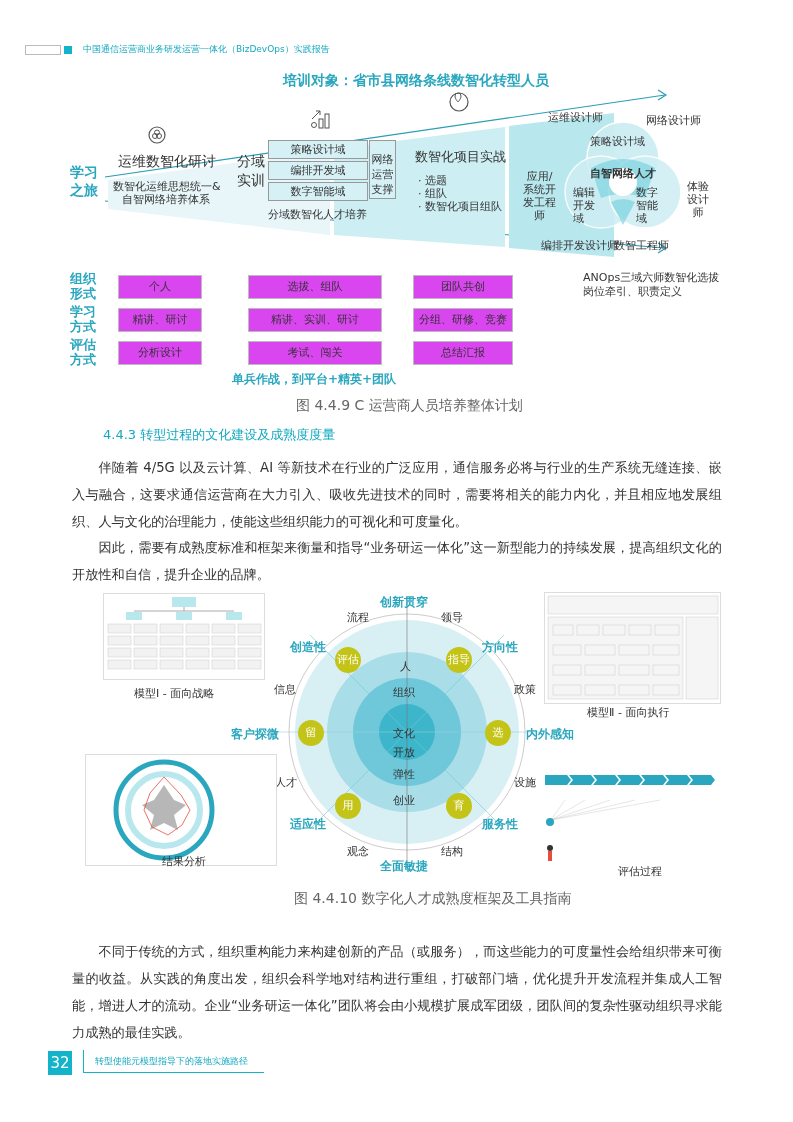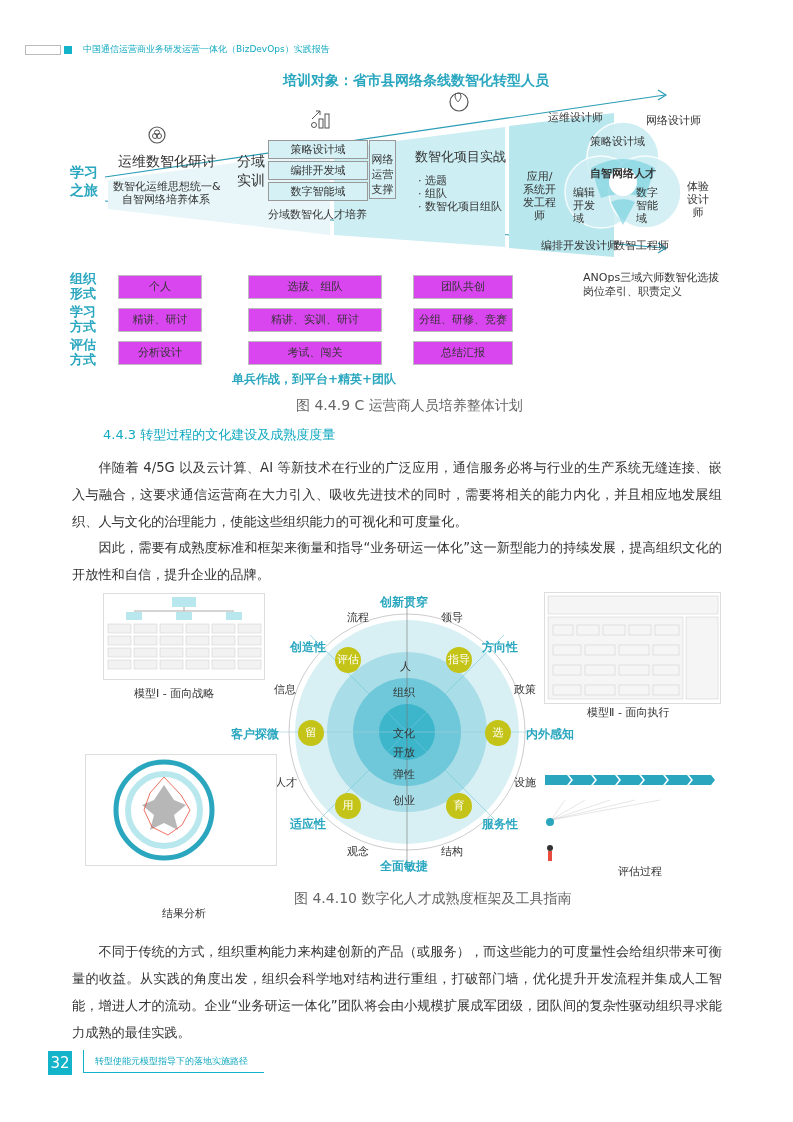--- a/index.html
+++ b/index.html
@@ -260,21 +260,21 @@
 <div class="abs caption" style="left:587px;top:705px;font-size:11px;color:#333;">模型Ⅱ - 面向执行</div>
 
 <div class="abs thumb" style="left:85px;top:754px;width:190px;height:110px;">
   <svg width="190" height="110">
       <circle cx="78" cy="55" r="48" fill="none" stroke="#2aa7bf" stroke-width="5"></circle>
       <circle cx="78" cy="55" r="36" fill="none" stroke="#b9e7ee" stroke-width="6"></circle>
   <polygon points="78,30 88,45 100,50 88,60 92,75 78,68 64,75 68,60 56,50 68,45" fill="#999" opacity="0.7"></polygon>
   <polyline points="78,22 95,40 104,55 96,70 82,80 66,72 58,55 64,38 78,22" fill="none" stroke="#e74c3c" stroke-width="0.8"></polyline>
     </svg>
 </div>
-<div class="abs caption" style="left:162px;top:906px;font-size:11px;color:#333;">结果分析</div>
+<div class="abs caption" style="left:162px;top:854px;font-size:11px;color:#333;">结果分析</div>
 
 <div class="abs" style="left:545px;top:770px;width:180px;height:95px;">
   <svg width="180" height="95">
       <g fill="#2aa7bf">
         <polygon points="0,5 22,5 26,10 22,15 0,15"></polygon>
         <polygon points="24,5 46,5 50,10 46,15 24,15 28,10"></polygon>
         <polygon points="48,5 70,5 74,10 70,15 48,15 52,10"></polygon>
         <polygon points="72,5 94,5 98,10 94,15 72,15 76,10"></polygon>
         <polygon points="96,5 118,5 122,10 118,15 96,15 100,10"></polygon>
         <polygon points="120,5 142,5 146,10 142,15 120,15 124,10"></polygon>

